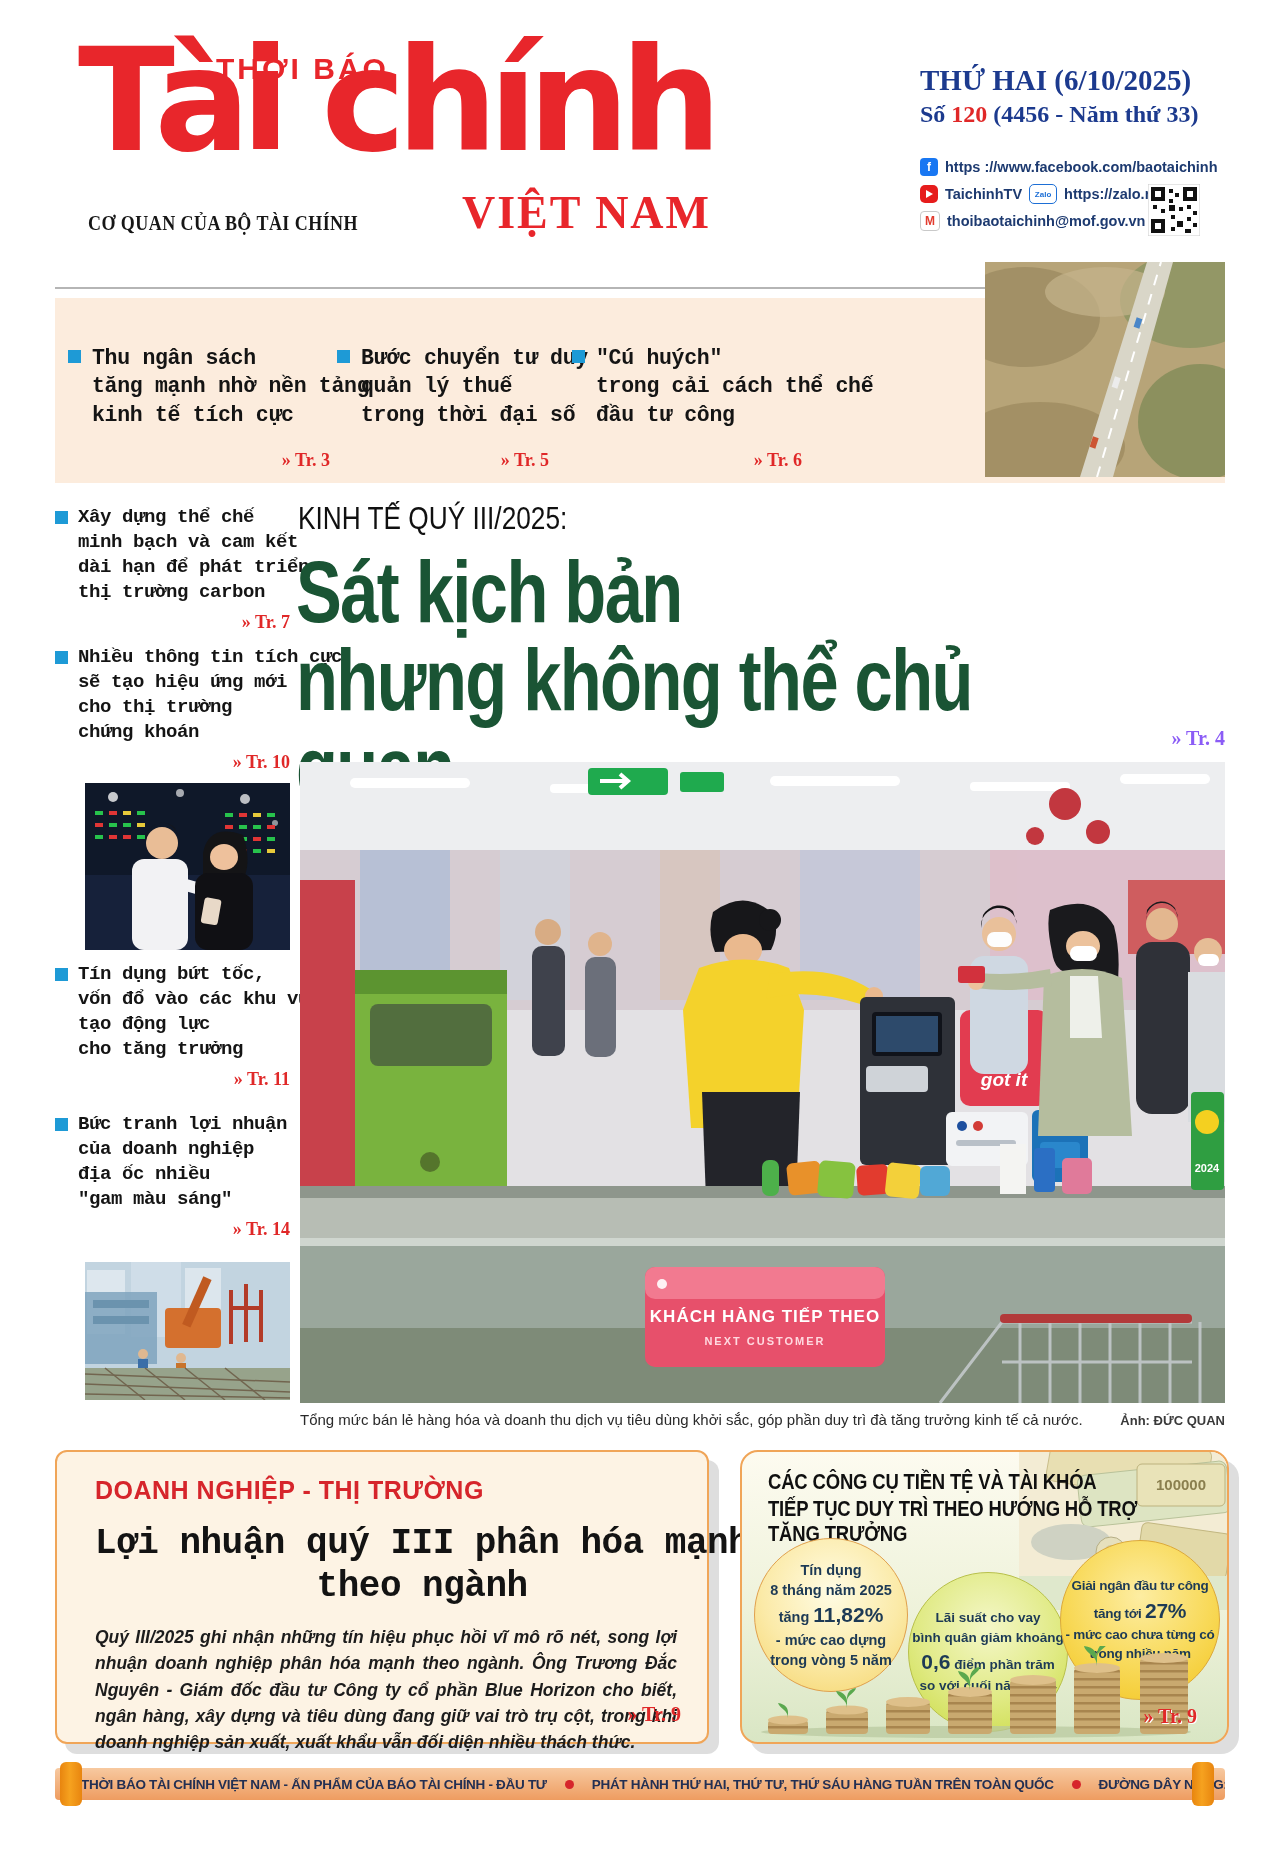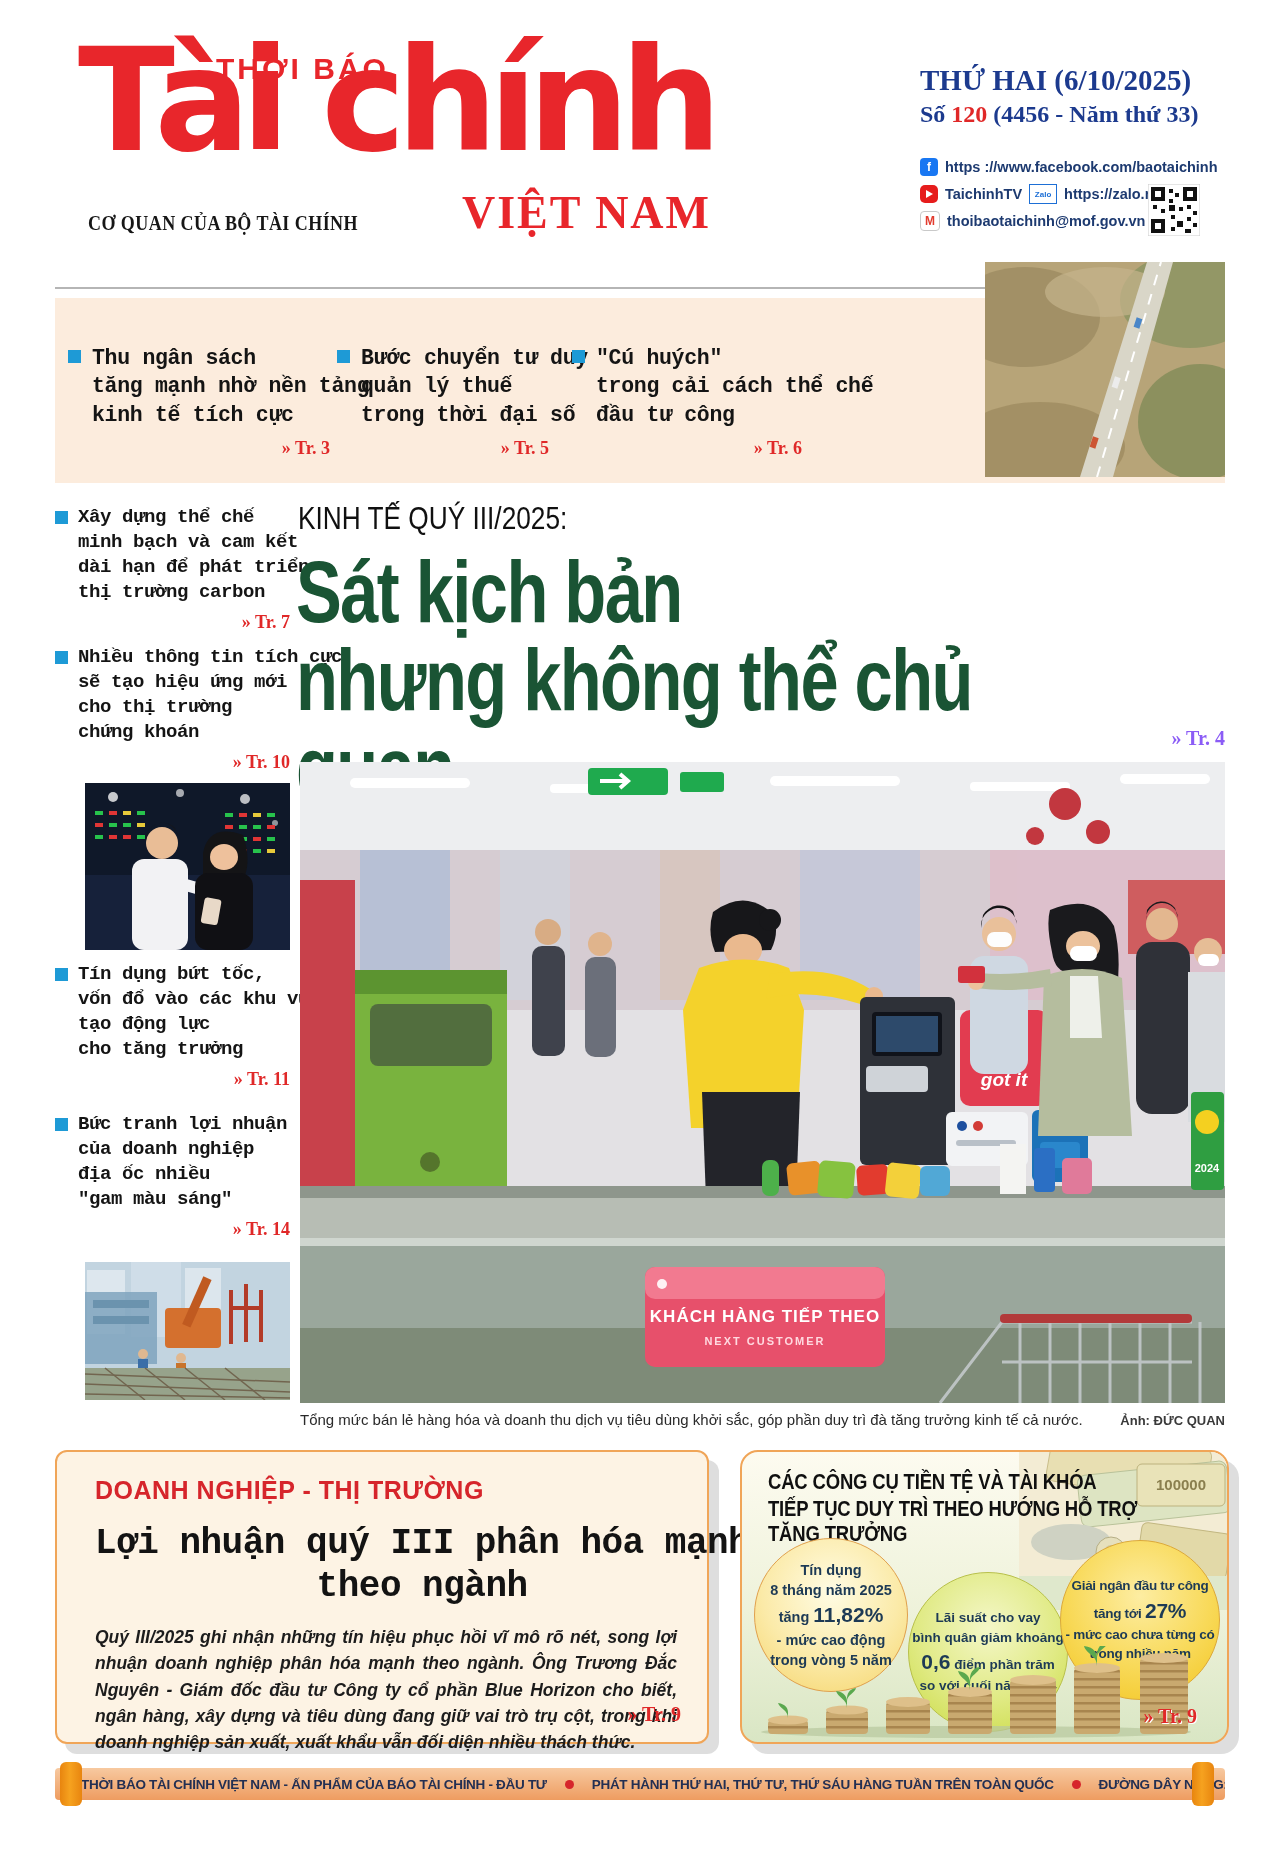--- a/index.html
+++ b/index.html
@@ -20,31 +20,31 @@
   .issue-line .num{color:#e02828;}
   .social-row{left:920px;height:20px;display:flex;align-items:center;gap:7px;
               font-size:14.5px;color:#1d3a70;font-weight:bold;}
   .sr1{top:157px;} .sr2{top:184px;} .sr3{top:211px;}
   .ic{width:18px;height:18px;border-radius:4px;display:inline-flex;align-items:center;justify-content:center;
       font-size:12px;font-weight:bold;color:#fff;flex:0 0 auto;}
   .ic-fb{background:#1877f2;}
   .ic-yt{background:#e61c1c;border-radius:5px;}
   .ic-yt::before{content:"";display:block;width:0;height:0;border-left:7px solid #fff;
                  border-top:4px solid transparent;border-bottom:4px solid transparent;}
-  .ic-zalo{background:#fff;border:1.5px solid #1d6fd6;color:#1d6fd6;font-size:8px;border-radius:0;width:26px;}
+  .ic-zalo{background:#fff;border:1.5px solid #1d6fd6;color:#1d6fd6;font-size:8px;border-radius:5px;width:26px;}
   .ic-mail{background:#fff;border:1px solid #c9c9c9;color:#e23b2e;font-size:12px;}
   .qr{left:1148px;top:184px;width:52px;height:52px;}
   .head-rule{left:55px;top:287px;width:1170px;height:2px;background:#b5b5b5;}
   
   .strip{left:55px;top:298px;width:1170px;height:185px;background:#fcecdd;}
   .teaser{position:absolute;top:344px;}
   .t1{left:68px;width:262px;} .t2{left:337px;width:212px;} .t3{left:572px;width:230px;}
   .bullet{position:absolute;left:0;top:6px;width:13px;height:13px;background:#1e9ad6;}
   .tz-title{padding-left:24px;font-size:21.5px;line-height:1.32;font-weight:bold;color:#141414;letter-spacing:-.3px;}
-  .tz-ref{margin-top:9px;text-align:right;font-family:"Liberation Serif",serif;
+  .tz-ref{margin-top:21px;text-align:right;font-family:"Liberation Serif",serif;
           font-size:18px;font-weight:bold;color:#e02828;}
   .road-photo{left:985px;top:262px;width:240px;height:215px;}
   
   .side-item{position:absolute;left:55px;width:235px;}
   .s1{top:505px;} .s2{top:645px;} .s3{top:962px;} .s4{top:1112px;}
   .sd-title{padding-left:23px;font-size:19px;line-height:1.31;font-weight:bold;color:#141414;letter-spacing:-.4px;}
   .sd-ref{margin-top:7px;text-align:right;font-family:"Liberation Serif",serif;
           font-size:18px;font-weight:bold;color:#e02828;}
   .side-photo1{left:85px;top:783px;width:205px;height:167px;}
   .side-photo2{left:85px;top:1262px;width:205px;height:138px;}
@@ -481,21 +481,21 @@
       <rect x="120" y="78" width="90" height="46" rx="6" fill="#e2d9a8" stroke="#c2b781" transform="rotate(8 165 101)"></rect>
       <rect y="126" width="210" height="34" fill="#dfe8cc"></rect>
     </svg>
     <div class="info-title it1">CÁC CÔNG CỤ TIỀN TỆ VÀ TÀI KHÓA</div>
     <div class="info-title it2">TIẾP TỤC DUY TRÌ THEO HƯỚNG HỖ TRỢ TĂNG TRƯỞNG</div>
 
     <div class="circle circ1">
       <div>Tín dụng</div>
       <div>8 tháng năm 2025</div>
       <div><span>tăng </span><span class="cbig">11,82%</span></div>
-      <div>- mức cao động</div>
+      <div>- mức cao dựng</div>
       <div>trong vòng 5 năm</div>
     </div>
     <div class="circle circ2">
       <div>Lãi suất cho vay</div>
       <div>bình quân giảm khoảng</div>
       <div><span class="cbig">0,6</span><span> điểm phần trăm</span></div>
       <div>so với cuối năm 2024</div>
     </div>
     <div class="circle circ3">
       <div>Giải ngân đầu tư công</div>

